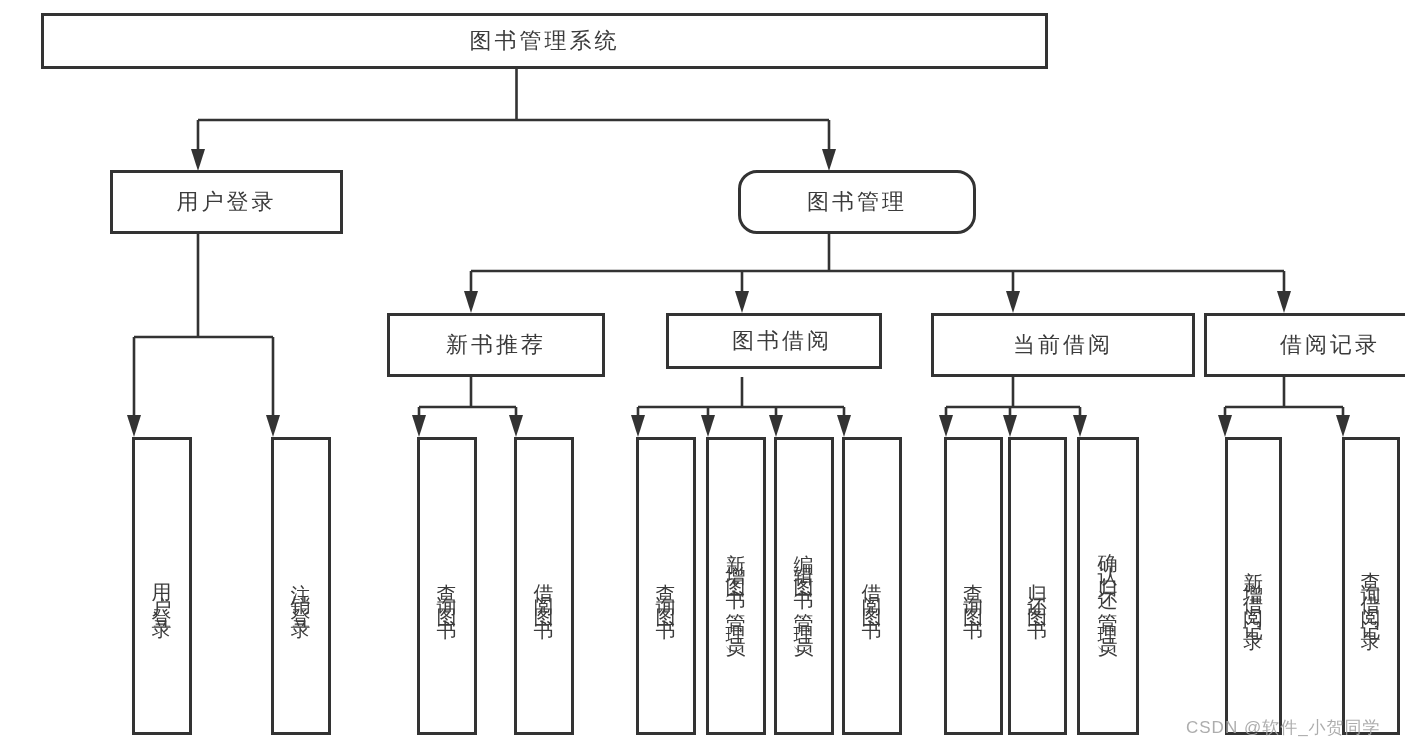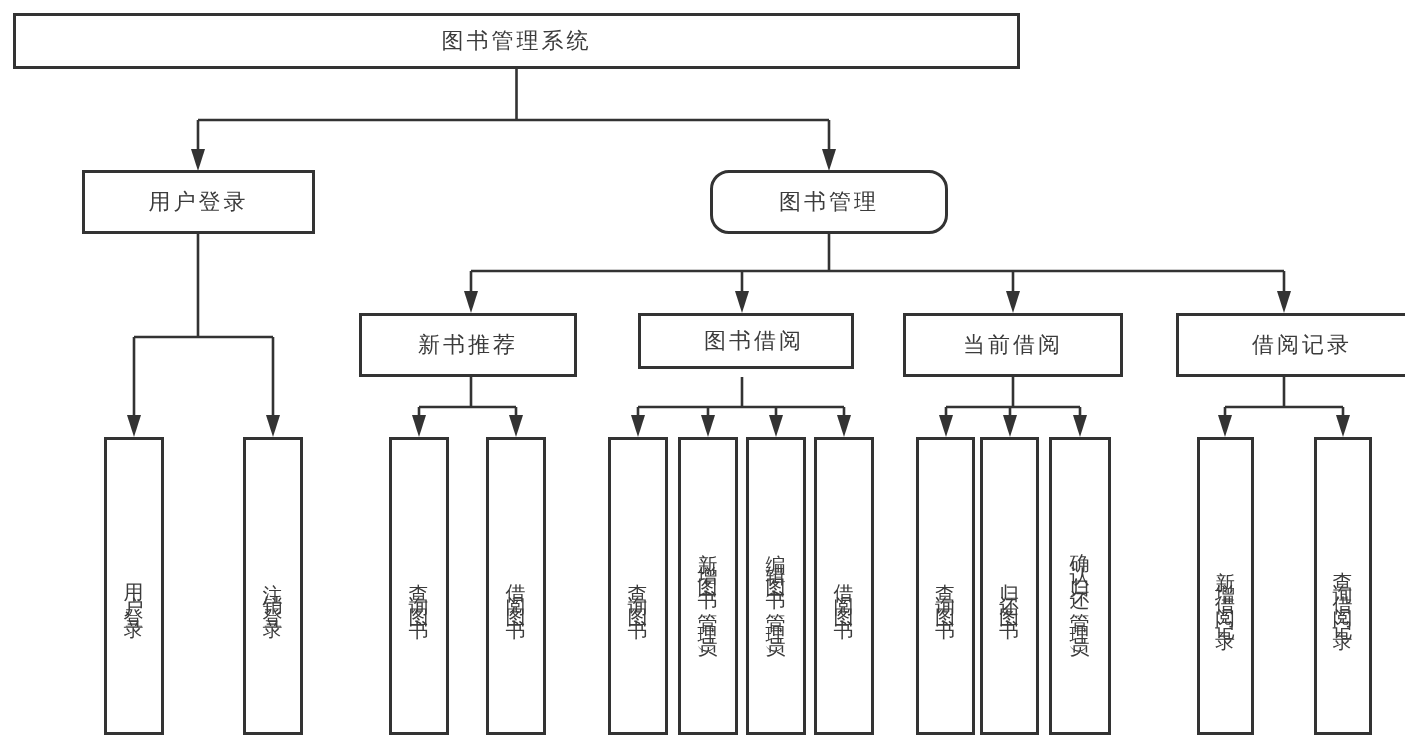--- a/index.html
+++ b/index.html
@@ -5,20 +5,21 @@
   html,body{margin:0;padding:0;background:#fff;}
   .canvas{
     position:relative;width:1405px;height:747px;background:#ffffff;
     font-family:"Liberation Sans","DejaVu Sans",sans-serif;overflow:hidden;
   }
   svg.wires{position:absolute;left:0;top:0;}
   .node{
     position:absolute;box-sizing:border-box;border:3px solid #333333;
     background:#ffffff;display:flex;align-items:center;justify-content:center;
     color:#3b3b3b;
+    margin-left:28px;
   }
   .h-node{font-size:22px;letter-spacing:3px;white-space:nowrap;}
   .v-node .vlabel{
     writing-mode:vertical-rl;text-orientation:mixed;
     font-size:20px;letter-spacing:12px;line-height:1;margin-bottom:-12px;
   }
   .watermark{
     position:absolute;top:716px;left:1186px;z-index:5;white-space:nowrap;
     font-size:17px;color:rgba(166,166,166,0.92);letter-spacing:1px;
   }
@@ -71,21 +72,21 @@
   <div class="node h-node" style="left:710px;top:170px;width:238px;height:64px;border-radius:19px;">
     <span>图书管理</span>
   </div>
 
   <div class="node h-node" style="left:359px;top:313px;width:218px;height:64px;">
     <span>新书推荐</span>
   </div>
   <div class="node h-node" style="left:638px;top:313px;width:216px;height:56px;padding-left:16px;">
     <span>图书借阅</span>
   </div>
-  <div class="node h-node" style="left:903px;top:313px;width:220px;height:64px;">
+  <div class="node h-node" style="left:903px;top:313px;width:264px;height:64px;">
     <span>当前借阅</span>
   </div>
   <div class="node h-node" style="left:1176px;top:313px;width:252px;height:64px;">
     <span>借阅记录</span>
   </div>
 
   <div class="node v-node" style="left:104px;top:437px;width:60px;height:298px;">
     <span class="vlabel">用户登录</span>
   </div>
   <div class="node v-node" style="left:243px;top:437px;width:60px;height:298px;">
@@ -122,14 +123,15 @@
     <span class="vlabel">确认归还（管理员）</span>
   </div>
 
   <div class="node v-node" style="left:1197px;top:437px;width:57px;height:298px;">
     <span class="vlabel">新增借阅记录</span>
   </div>
   <div class="node v-node" style="left:1314px;top:437px;width:58px;height:298px;">
     <span class="vlabel">查询借阅记录</span>
   </div>
 
+  <div class="watermark">CSDN @软件_小贺同学</div>
 
 </div>
 
 </body></html>

